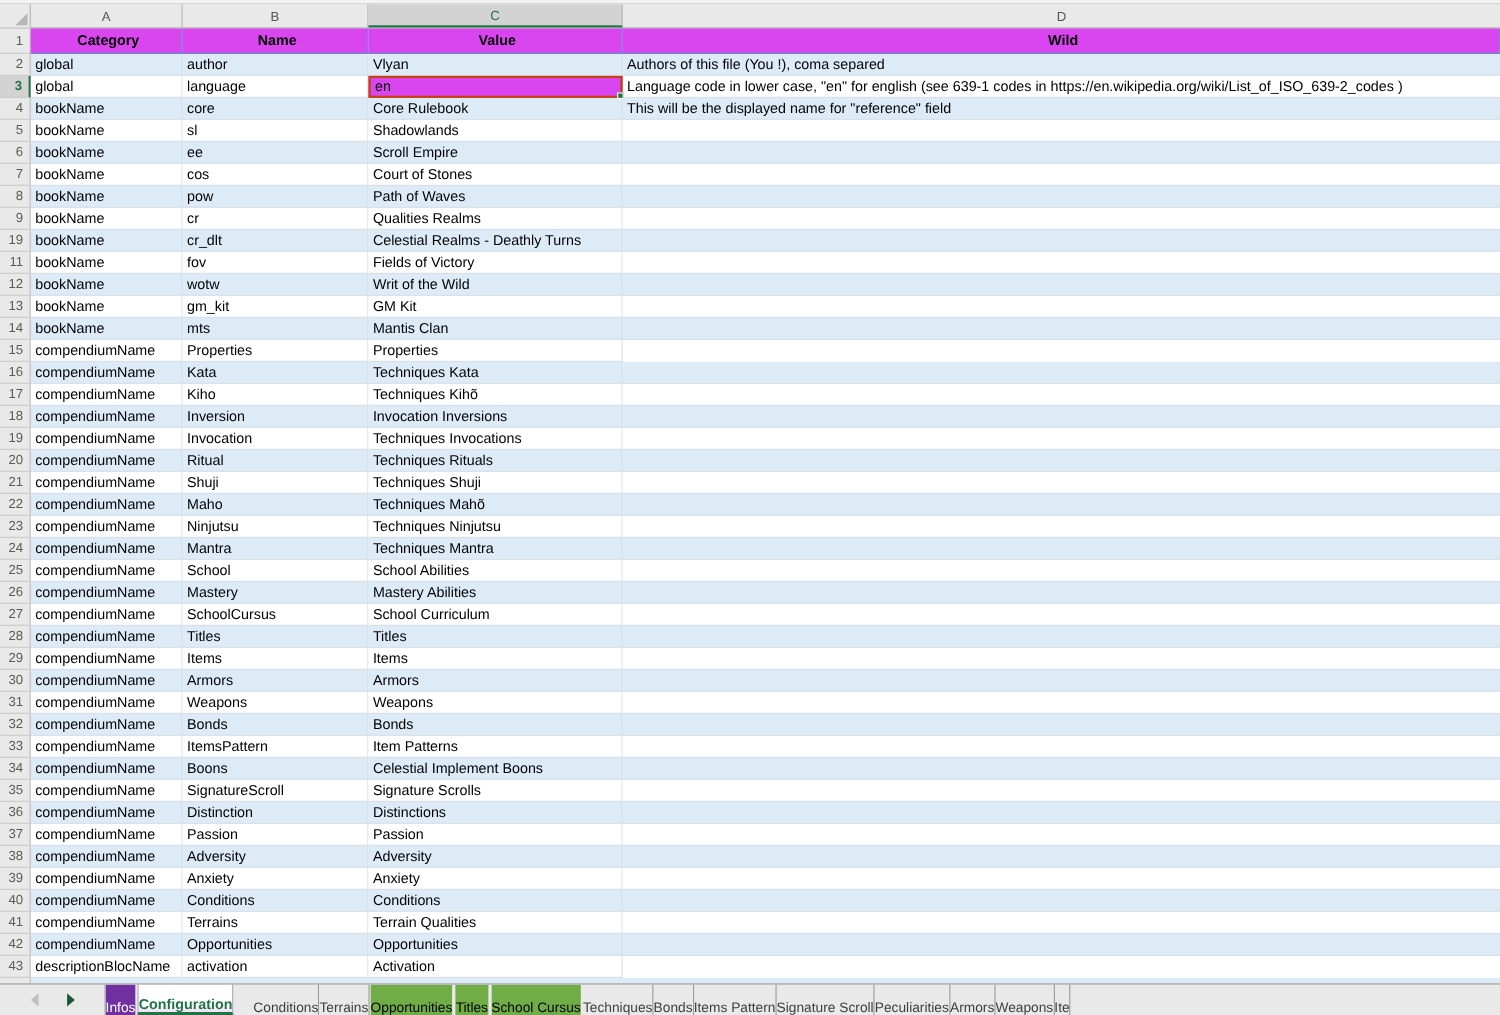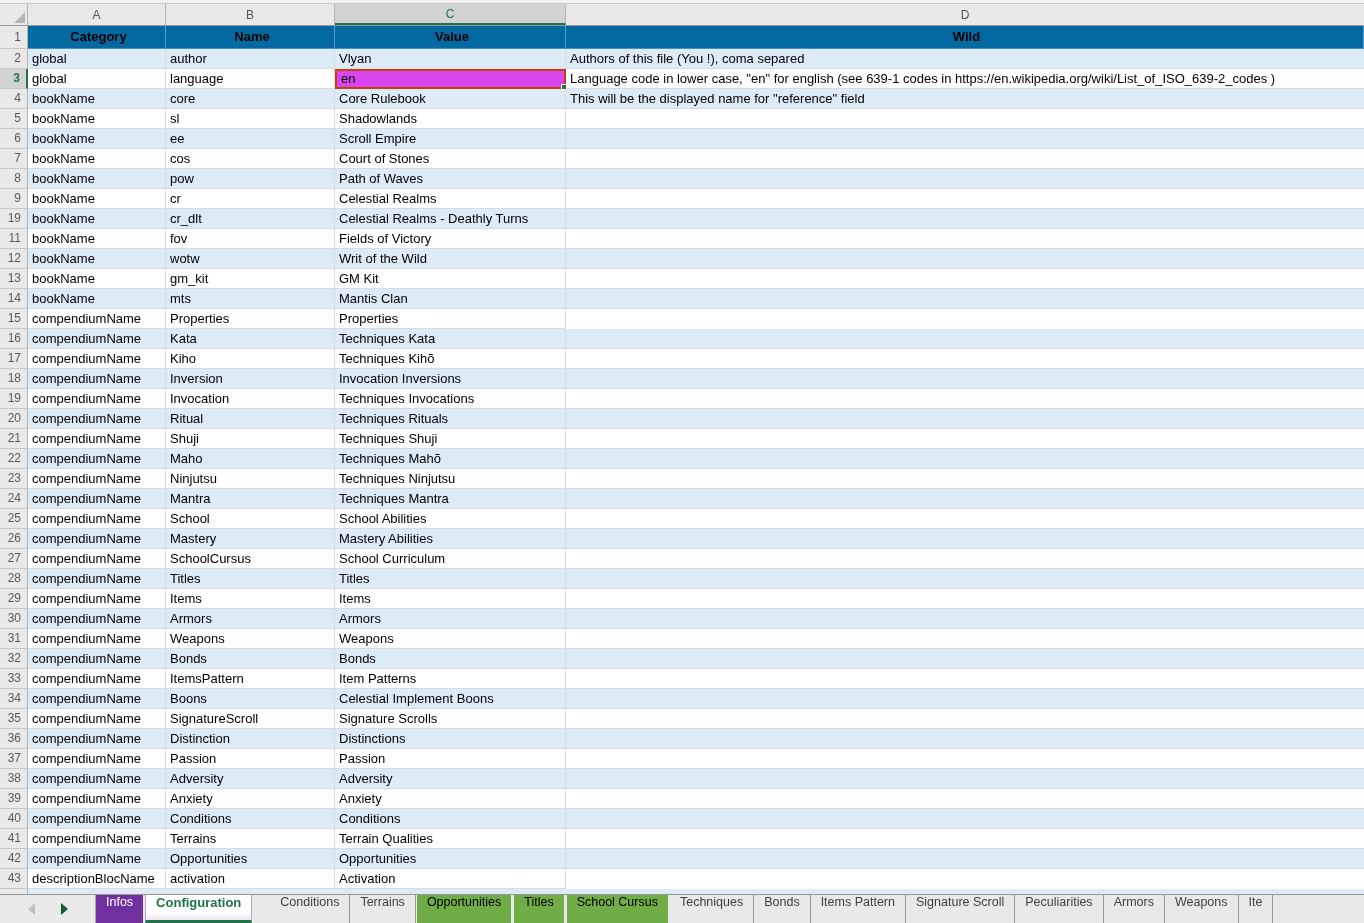--- a/index.html
+++ b/index.html
@@ -27,21 +27,21 @@
   .row.hdr-row { height:23px; }
   .cell { height:100%; font-size:13px; line-height:19px; white-space:nowrap; overflow:hidden;
           border-right:1px solid #d6dce4; border-bottom:1px solid #d6dce4; padding:0 0 0 4px;
           color:#000; background:#fff; }
   .rowhdr { width:28px; background:#e9e9e9; color:#5a5a5a; font-size:12px; text-align:right;
             padding:0 6px 0 0; border-right:1px solid #b4b4b4; border-bottom:1px solid #c8c8c8;
             display:flex; align-items:center; justify-content:flex-end; }
   .rowhdr.sel { background:#d3d3d3; color:#217346; font-weight:bold; border-right:2px solid #217346; }
   .colA { width:138px; } .colB { width:169px; } .colC { width:231px; } .colD { width:798px; border-right:none; }
 
-  .hdr-row .cell { background:#0369a1; font-weight:bold; text-align:center; font-size:13px;
+  .hdr-row .cell { background:#d946ef; font-weight:bold; text-align:center; font-size:13px;
                    line-height:22px; border-right:1px solid #5b9bd5; border-bottom:1px solid #4d8bc4; color:#000; }
   .hdr-row .rowhdr { background:#e9e9e9; font-weight:normal; text-align:right; border-right:1px solid #b4b4b4; }
 
   .row.banded .cell:not(.rowhdr) { background:#ddebf7; }
 
   .cell.selected-cell { position:relative; border:2px solid #c2410c; background:#d946ef;
                         line-height:16px; z-index:5; overflow:visible; }
   .cell.selected-cell .handle { position:absolute; right:-3px; bottom:-3px; width:6px; height:6px;
                         background:#217346; border:1px solid #fff; }
 
@@ -53,21 +53,21 @@
   .tabbar { height:29px; background:#e9e9e9; border-top:1px solid #969696;
             display:flex; align-items:stretch; overflow:hidden; }
   .nav { width:96px; display:flex; align-items:center; justify-content:center; gap:26px;
          border-right:1px solid #a6a6a6; }
   .arrow { width:0; height:0; display:inline-block; }
   .arrow.left  { border-top:6px solid transparent; border-bottom:6px solid transparent;
                  border-right:7px solid #c0c0c0; }
   .arrow.right { border-top:6px solid transparent; border-bottom:6px solid transparent;
                  border-left:7px solid #145a32; }
   .tabs { display:flex; align-items:stretch; flex:1; overflow:hidden; }
-  .tab { display:flex; align-items:flex-start; padding:0 10px; font-size:12.5px; color:#3f3f3f;
+  .tab { display:flex; align-items:flex-end; padding:0 0; font-size:12.5px; color:#3f3f3f;
          border-right:1px solid #9a9a9a; cursor:default; }
   .tab.purple { background:#7030a0; color:#ffffff; border-right:none; margin-right:2px; }
   .tab.green  { background:#70ad47; color:#000000; border-right:none; margin-right:2px; margin-left:1px; }
   .tab.active { background:linear-gradient(to bottom,#ffffff 0%,#ffffff 72%,#ece2f4 100%);
                 color:#217346; font-weight:bold; border-left:1px solid #b9a5cc;
                 border-right:1px solid #b9a5cc; border-bottom:3px solid #217346;
                 margin-right:18px; font-size:13px; }
 </style>
 </head>
 <body>
@@ -148,21 +148,21 @@
     <div class="cell colA">bookName</div>
     <div class="cell colB">pow</div>
     <div class="cell colC">Path of Waves</div>
     <div class="cell colD"></div>
   </div>
 
   <div class="row">
     <div class="cell rowhdr">9</div>
     <div class="cell colA">bookName</div>
     <div class="cell colB">cr</div>
-    <div class="cell colC">Celestial Realms</div>
+    <div class="cell colC">Qualities Realms</div>
     <div class="cell colD"></div>
   </div>
 
   <div class="row banded">
     <div class="cell rowhdr">19</div>
     <div class="cell colA">bookName</div>
     <div class="cell colB">cr_dlt</div>
     <div class="cell colC">Celestial Realms - Deathly Turns</div>
     <div class="cell colD"></div>
   </div>

